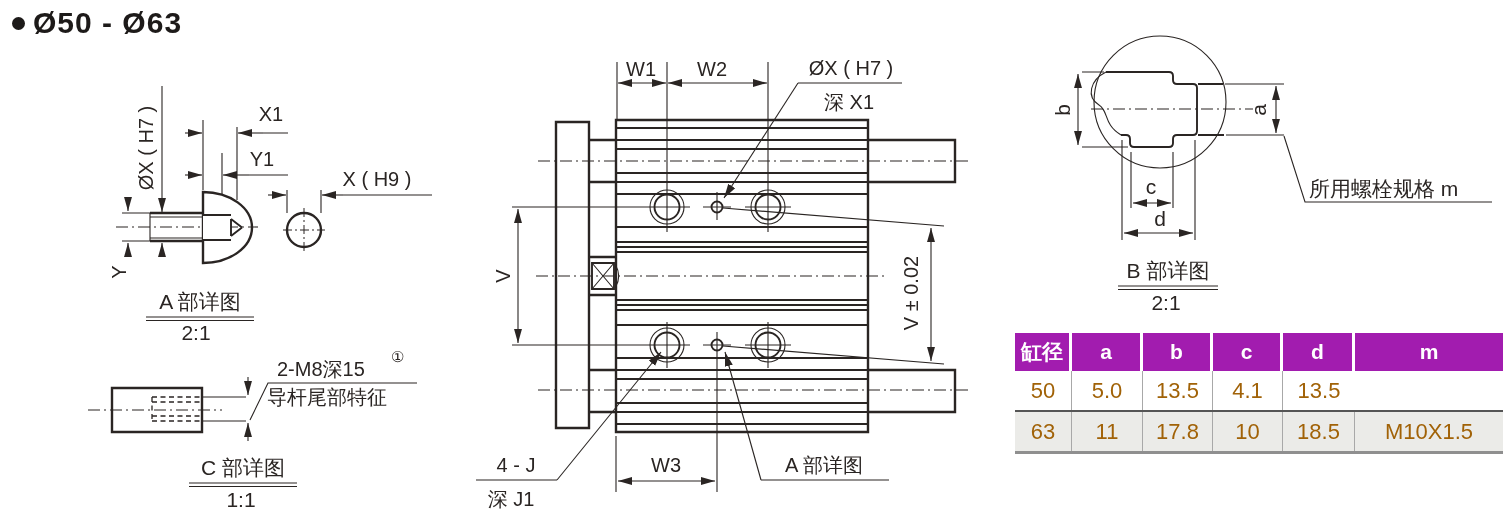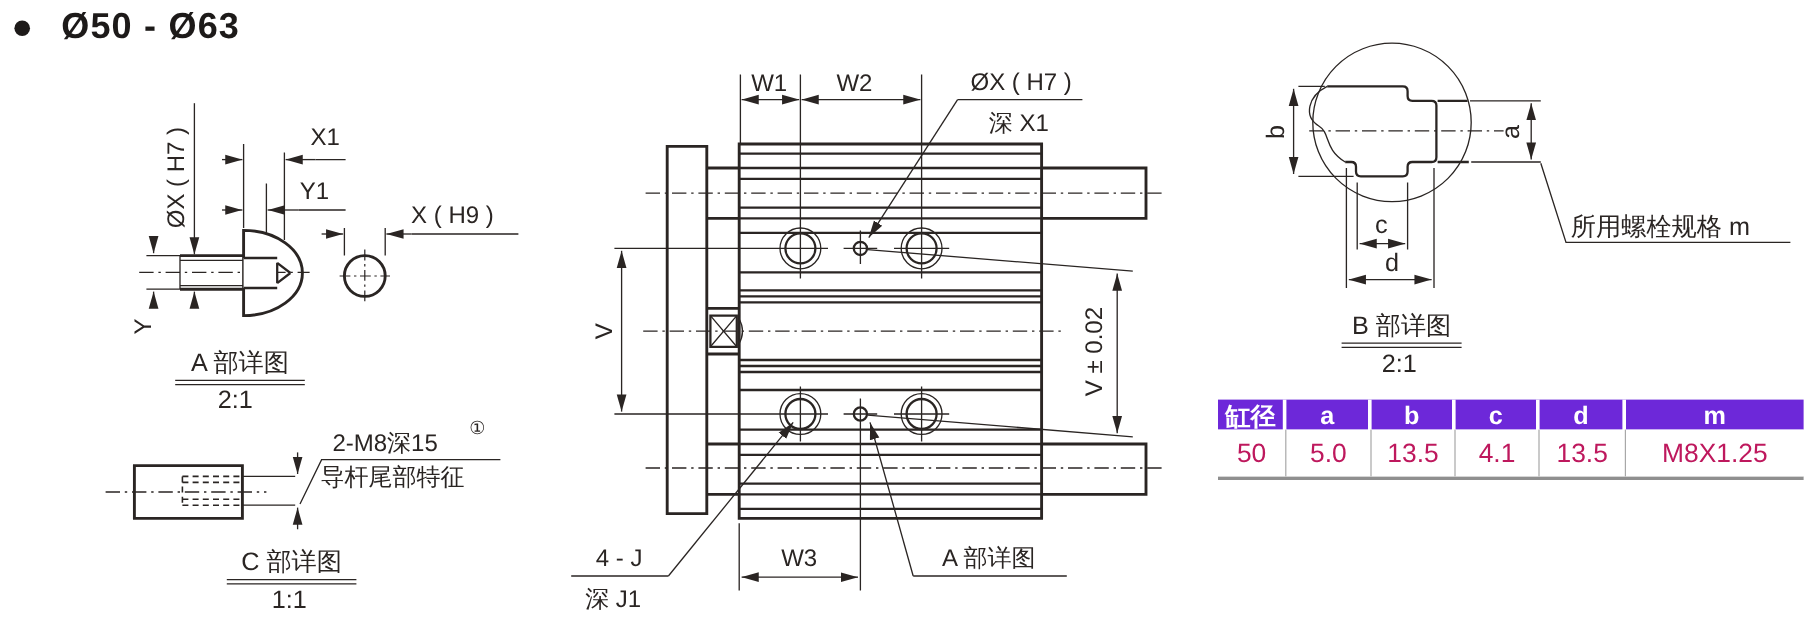--- a/index.html
+++ b/index.html
@@ -1,40 +1,40 @@
 <!DOCTYPE html>
 <html><head>
 <meta charset="utf-8">
 <style>
   html,body{margin:0;padding:0;background:#fff;}
   .page{position:relative;width:1506px;height:522px;background:#fff;overflow:hidden;
         font-family:"Liberation Sans",sans-serif;color:#2a2523;}
-  .title{position:absolute;left:12px;top:6px;display:flex;align-items:center;gap:26px;}
+  .title{position:absolute;left:12px;top:6px;display:flex;align-items:center;gap:8px;}
   .bullet{width:13px;height:13px;border-radius:50%;background:#1d1a19;display:inline-block;}
   .title-text{font-size:30px;font-weight:bold;color:#1d1a19;letter-spacing:1px;}
   svg{position:absolute;left:0;top:0;}
   svg text{fill:#2a2523;font-family:"Liberation Sans",sans-serif;font-size:20px;}
   .txc{text-anchor:middle;}
   .tst{text-anchor:start;}
   .cap{font-size:21px;}
   .sup{font-size:15px;}
   .ol{stroke:#2a2523;stroke-width:2.4;fill:none;}
   .ol2{stroke:#2a2523;stroke-width:1.9;fill:none;}
   .tl{stroke:#2a2523;stroke-width:1.1;fill:none;}
   .cl{stroke:#2a2523;stroke-width:1.1;fill:none;stroke-dasharray:12 4 2 4;}
   .cl2{stroke:#2a2523;stroke-width:1;fill:none;stroke-dasharray:9 3 2 3;}
   .dsh{stroke:#2a2523;stroke-width:1.3;fill:none;stroke-dasharray:5 3.5;}
   
   .dim-table{position:absolute;left:1015px;top:333px;width:488px;border-bottom:3px solid #8f8f8f;}
   .t-head,.t-row{display:grid;grid-template-columns:57px 71px 70px 70px 72px 148px;}
-  .t-head{height:25px;background:#6d28d9;}
+  .t-head{height:38px;background:#a21caf;}
   .t-head .cell{color:#fff;font-weight:bold;font-size:21px;border-right:3px solid #fff;}
   .t-head .cell:last-child{border-right:none;}
   .cell{display:flex;align-items:center;justify-content:center;}
-  .t-row{height:39px;font-size:22px;color:#be185d;background:#fff;}
+  .t-row{height:39px;font-size:22px;color:#a16207;background:#fff;}
   .t-row .cell{border-right:1px solid #a8a8a8;}
   .t-row .cell:last-child{border-right:none;}
   .t-row.alt{background:#ebebe8;border-top:2px solid #555;}
 </style>
 </head>
 <body>
 
 <div class="page">
 
   <div class="title">
@@ -196,17 +196,24 @@
       <div class="cell">c</div>
       <div class="cell">d</div>
       <div class="cell">m</div>
     </div>
     <div class="t-row">
       <div class="cell">50</div>
       <div class="cell">5.0</div>
       <div class="cell">13.5</div>
       <div class="cell">4.1</div>
       <div class="cell">13.5</div>
-      <div class="cell">M8X1.25</div>
+    </div>
+    <div class="t-row alt">
+      <div class="cell">63</div>
+      <div class="cell">11</div>
+      <div class="cell">17.8</div>
+      <div class="cell">10</div>
+      <div class="cell">18.5</div>
+      <div class="cell">M10X1.5</div>
     </div>
   </div>
 
 </div>
 
 </body></html>

